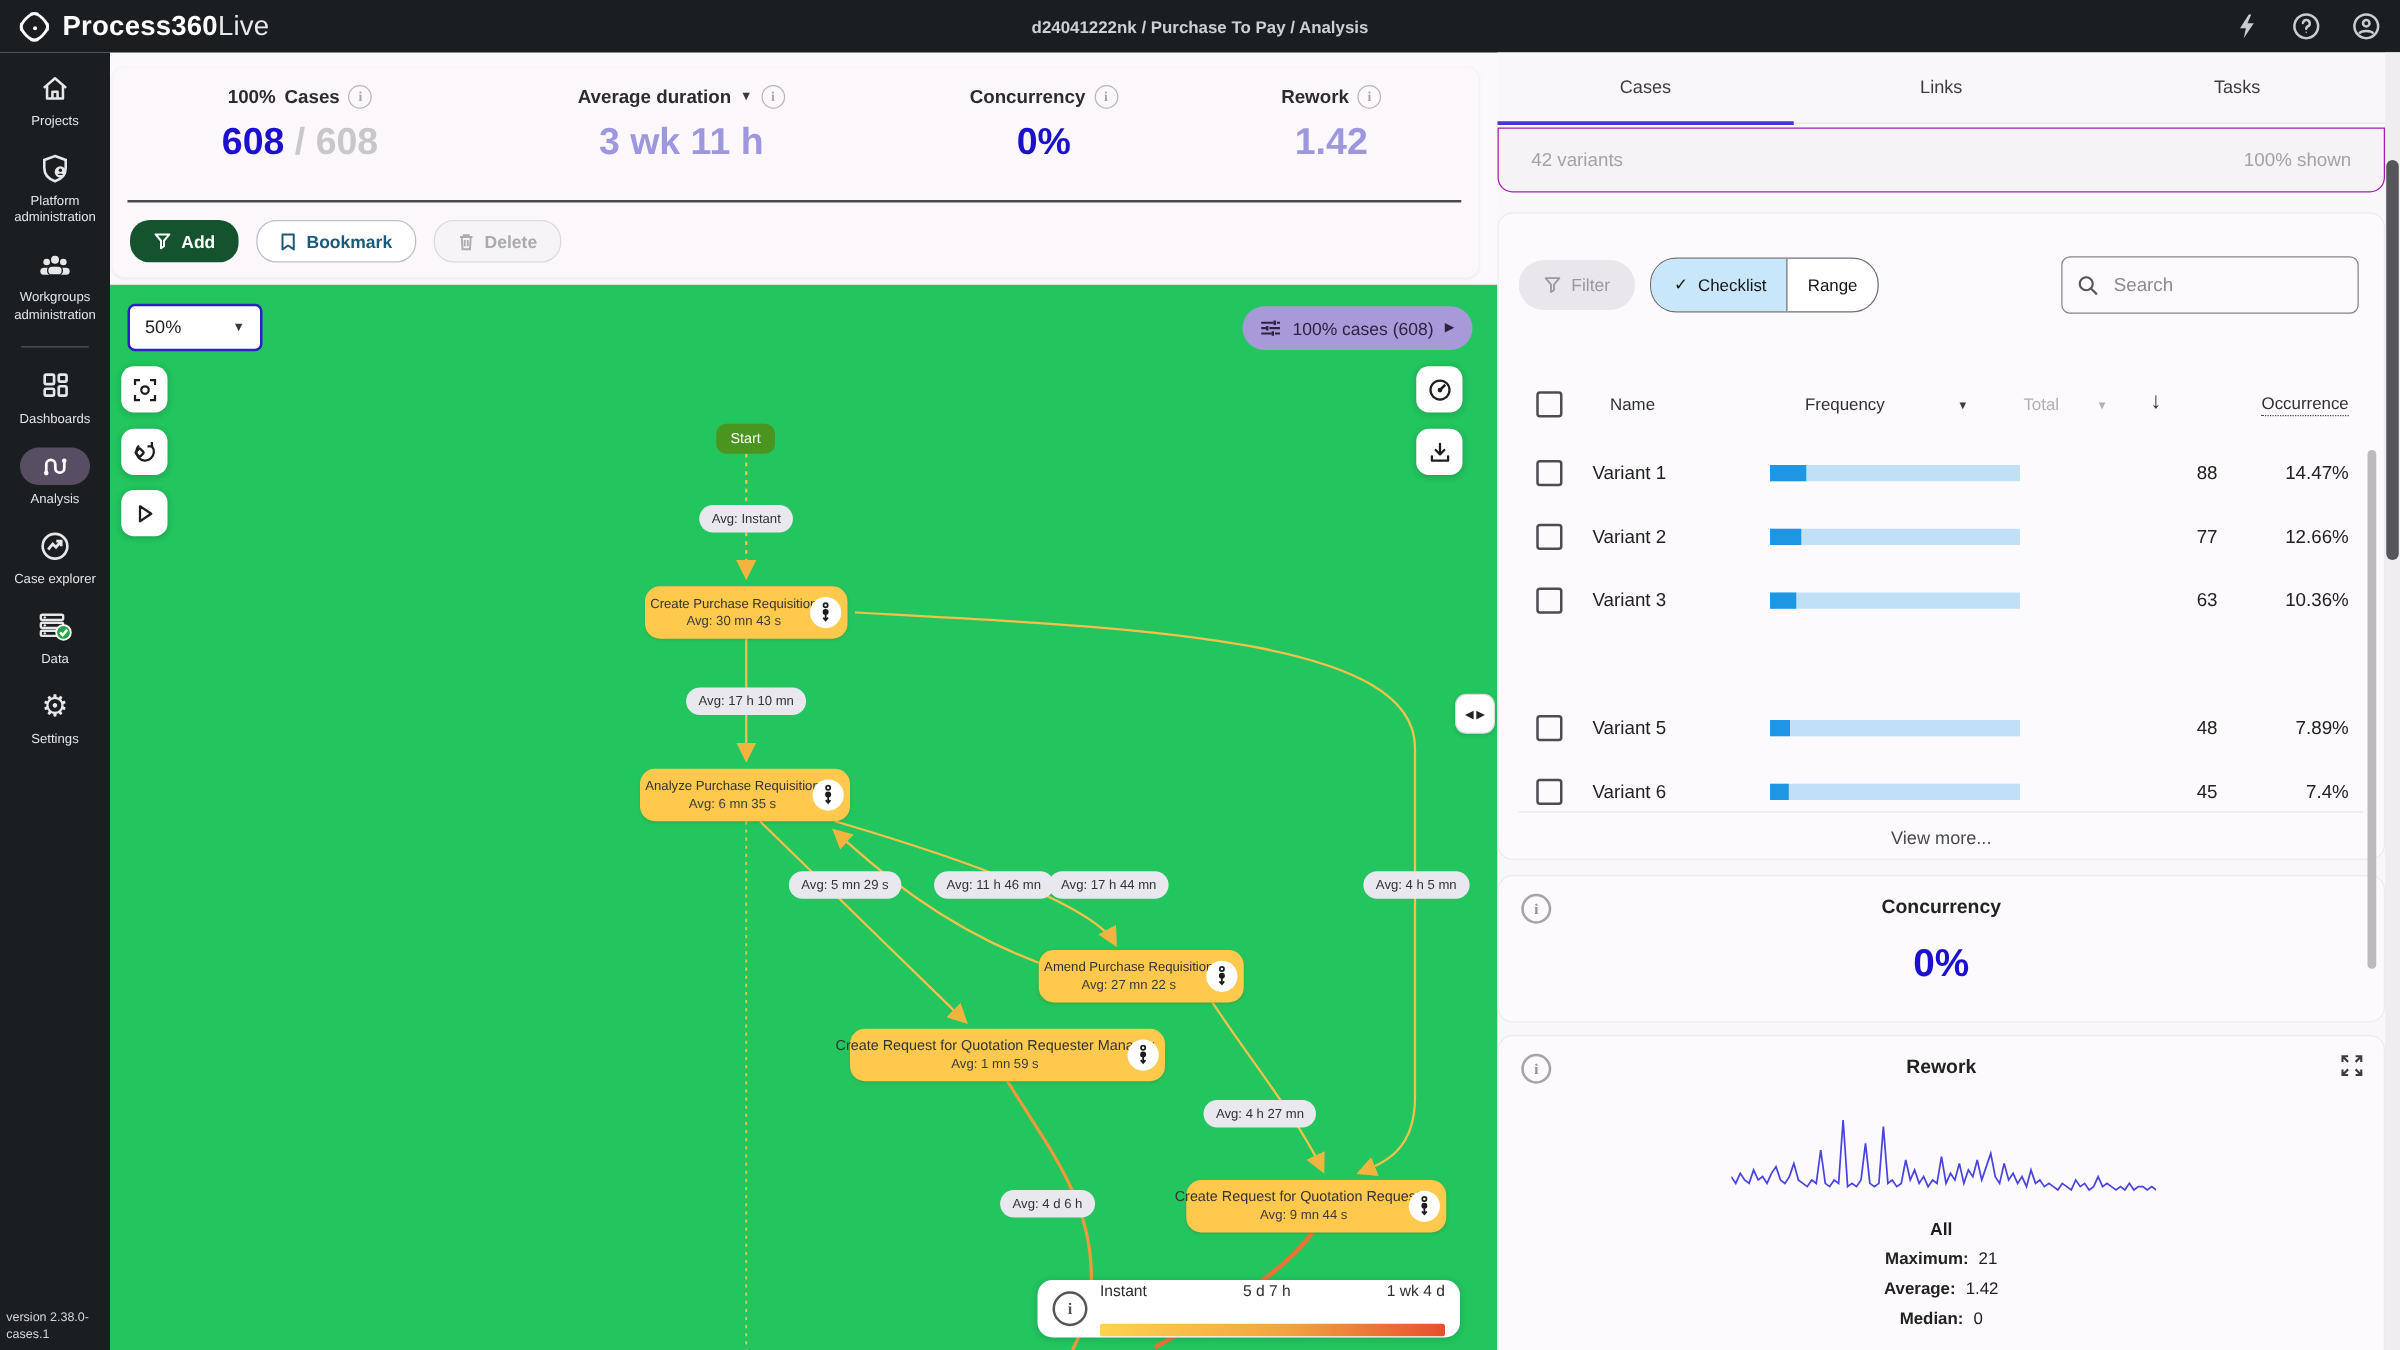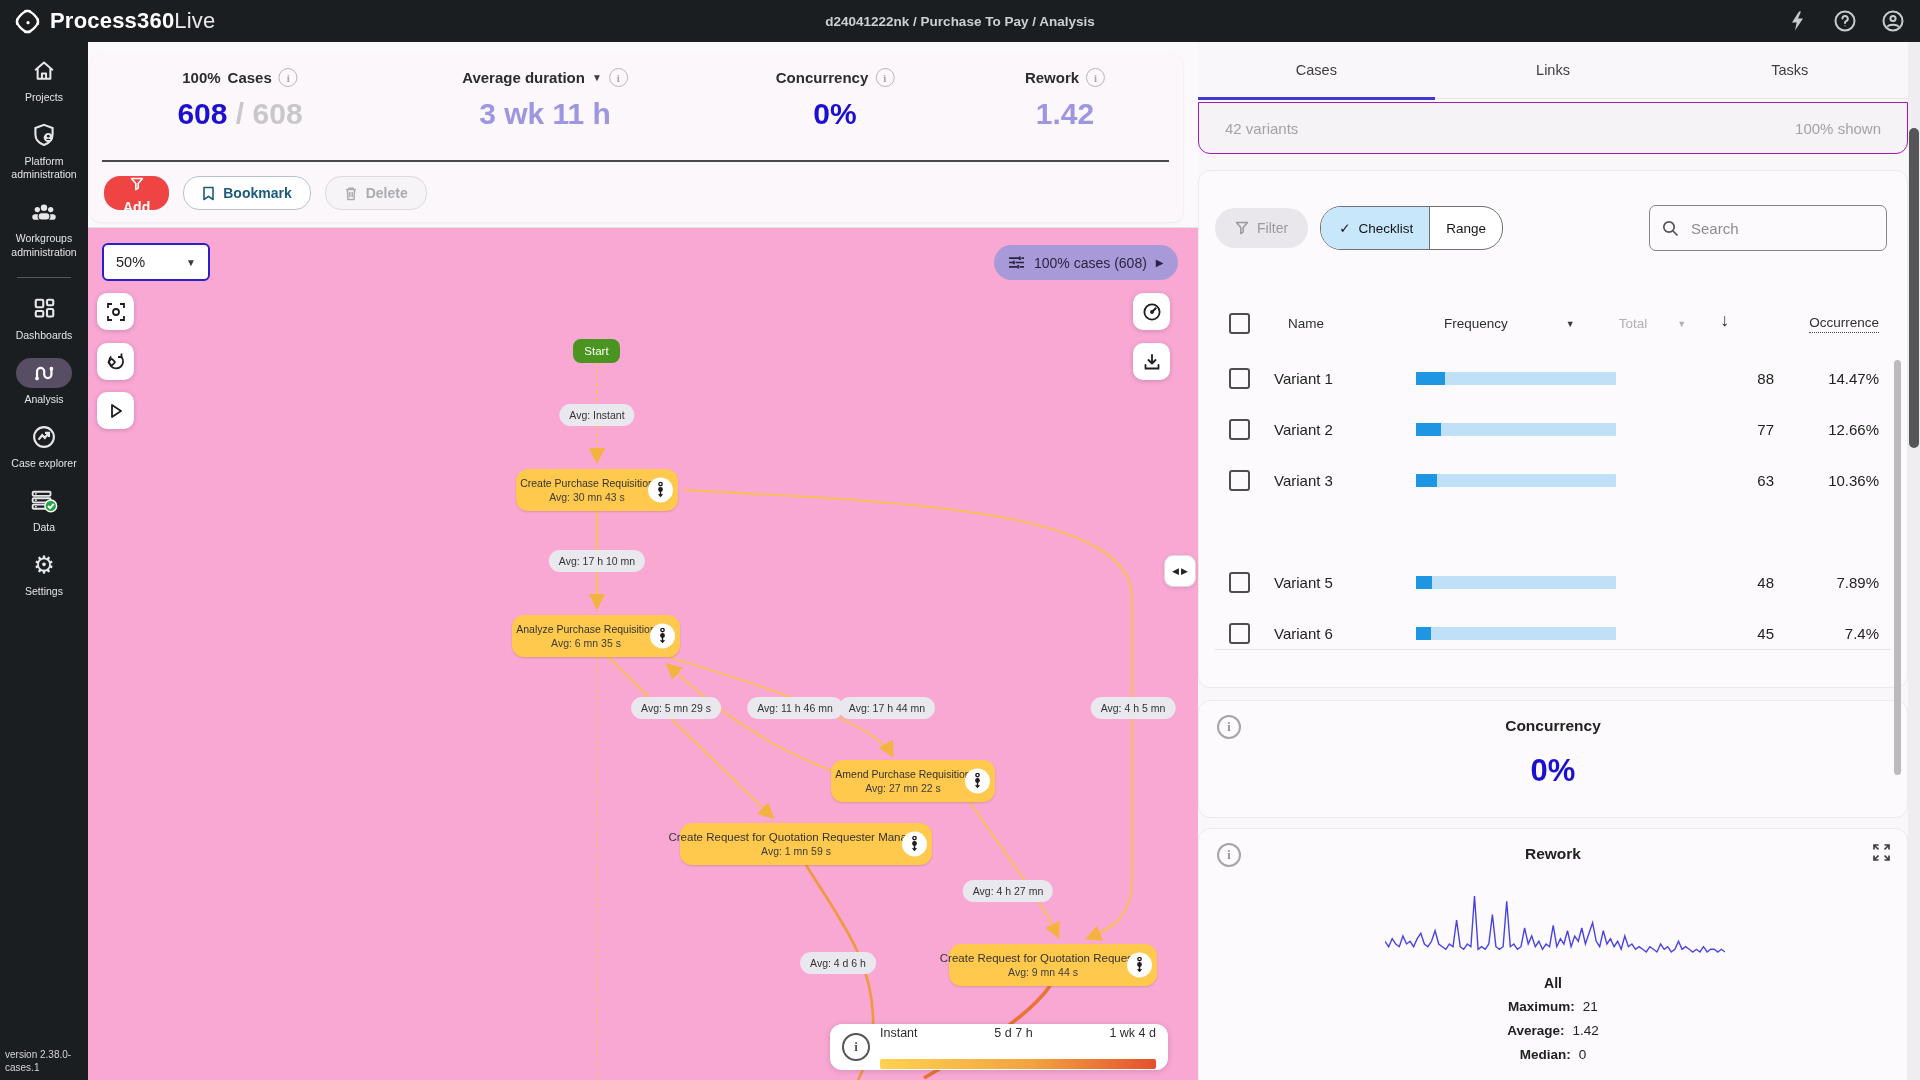--- a/index.html
+++ b/index.html
@@ -29,26 +29,26 @@
   .stat-head{font-size:15px;font-weight:700;color:#2c2c30;display:flex;align-items:center;gap:7px;justify-content:center;}
   .stat-val{font-size:30px;font-weight:700;margin-top:10px;}
   .v-blue{color:#1b10cf;}
   .v-purple{color:#9d97e0;}
   .v-gray{color:#c9c7cc;}
   .info-i{display:inline-flex;width:17px;height:17px;border:1.6px solid #b9b6bb;border-radius:50%;color:#a9a6ab;font-size:11px;align-items:center;justify-content:center;font-weight:700;font-family:"Liberation Serif",serif;}
   .caret{font-size:10px;color:#3a3a3e;}
   .stats-divider{position:absolute;left:12px;right:14px;top:106px;border-bottom:2px solid #4a4a4c;}
   .btnrow{position:absolute;top:122px;left:14px;display:flex;gap:14px;align-items:center;}
   .pillbtn{height:32px;border-radius:16px;display:flex;align-items:center;gap:8px;padding:0 18px;font-size:14px;font-weight:700;cursor:pointer;border:1.4px solid transparent;}
-  .btn-add{background:#ef4444;color:#fff;flex-direction:column;}
+  .btn-add{background:#14532d;color:#fff;}
   .btn-bookmark{background:#fff;border-color:#b9c2ca;color:#1a5b7c;}
   .btn-delete{background:#f6f4f7;border-color:#dcdade;color:#aaaab0;}
   .main-divider{position:absolute;left:88px;top:227px;width:1110px;border-bottom:1px solid #e4e1e5;}
   
-  .map{position:absolute;left:88px;top:228px;width:1110px;height:852px;background:#f9a8d4;border-right:1px solid #e5e2e6;}
+  .map{position:absolute;left:88px;top:228px;width:1110px;height:852px;background:#22c55e;border-right:1px solid #e5e2e6;}
   .zoomsel{position:absolute;left:14px;top:15px;width:80px;height:34px;border:2px solid #2a20c8;border-radius:6px;background:#fff;display:flex;align-items:center;justify-content:space-between;padding:0 12px;font-size:14.5px;color:#222;cursor:pointer;}
   .cases-btn{position:absolute;left:906px;top:17px;height:35px;border-radius:18px;background:#a89ad9;display:flex;align-items:center;gap:9px;padding:0 14px;font-size:14px;color:#2a2342;cursor:pointer;}
   .sqbtn{position:absolute;width:37px;height:37px;background:#fff;border-radius:10px;box-shadow:0 1px 5px rgba(30,30,50,.22);display:flex;align-items:center;justify-content:center;cursor:pointer;}
   .handle{position:absolute;left:1076px;top:327px;width:30px;height:30px;background:#fff;border:1px solid #ddd9de;border-radius:9px;box-shadow:0 1px 4px rgba(0,0,0,.12);display:flex;align-items:center;justify-content:center;gap:2px;cursor:pointer;font-size:9px;color:#232327;}
   .node{position:absolute;background:#ffc94d;border-radius:12px;display:flex;align-items:center;justify-content:center;box-shadow:0 1px 2px rgba(120,90,0,.25);cursor:pointer;}
   .node-txt{text-align:center;padding:4px 30px 4px 10px;}
   .node-title{font-size:11.5px;color:#333;white-space:nowrap;}
   .node-avg{font-size:10.5px;color:#3c3c3c;margin-top:2px;}
   .node-badge{position:absolute;right:5px;top:50%;transform:translateY(-50%);width:25px;height:25px;background:#fff;border-radius:50%;display:flex;align-items:center;justify-content:center;}
   .start-node{position:absolute;background:#4a9420;color:#fff;border-radius:8px;font-size:11.5px;display:flex;align-items:center;justify-content:center;cursor:pointer;}
@@ -598,20 +598,21 @@
         <div class="cb"></div>
         <div class="vname">Variant 6</div>
         <div class="vbarbox">
             <div class="vbar-dark" style="width: 14.8px;"></div>
           </div>
         <div class="vcount">45</div>
         <div class="vpct">7.4%</div>
       </div>
 
       <div class="vm-div"></div>
+      <div class="view-more">View more...</div>
     </div>
 
     <div class="ccard">
       <div class="card-info">i</div>
       <div class="card-title">Concurrency</div>
       <div class="big-blue">0%</div>
     </div>
 
     <div class="rcard">
       <div class="card-info">i</div>

